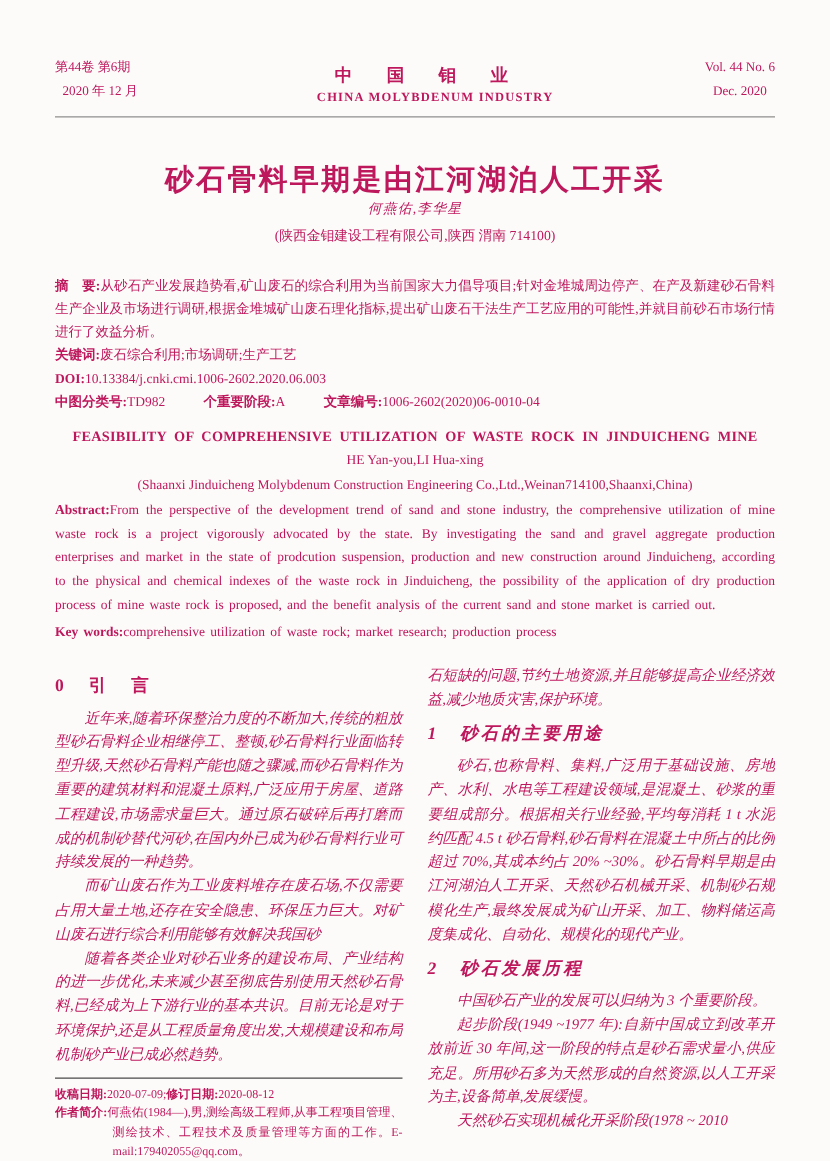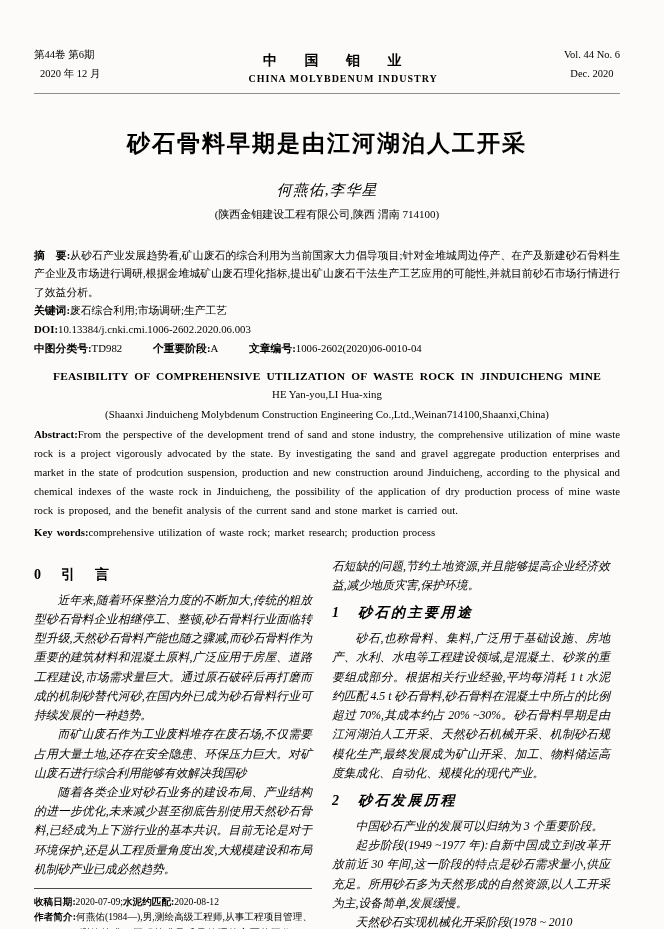--- a/index.html
+++ b/index.html
@@ -1,25 +1,25 @@
 <!DOCTYPE html>
 <html lang="zh"><head>
 <meta charset="utf-8">
 <style>
   html,body{margin:0;padding:0;background:#efeeec;}
   .page{
     position:relative;
     width:664px;height:929px;
     margin:0 auto;
     background:#fcfbf9;
-    color:#000000;
+    color:#be185d;
     font-family:"Liberation Serif","DejaVu Serif",serif;
     overflow:hidden;
     box-sizing:border-box;
-    padding:46px 44px 0 34px;
+    padding:46px 44px 0 44px;
   }
   .b{font-weight:bold;}
 
   
   .hdr{
     display:flex;justify-content:space-between;align-items:flex-end;
     border-bottom:1.5px solid #8f8f8f;
     padding-bottom:9px;
   }
   .hdr-left{font-size:10.5px;line-height:1.8;}
@@ -29,22 +29,22 @@
   .jen{font-size:10px;font-weight:bold;letter-spacing:1px;margin-top:3px;margin-left:22px;}
   .hdr-right{font-size:10.5px;line-height:1.8;text-align:center;}
 
   
   .title-cn{
     margin:34px 0 0 0;
     font-size:23px;font-weight:bold;
     text-align:center;letter-spacing:2px;
   }
   .authors-cn{
-    margin-top:22px;text-align:center;
-    font-size:15px;font-style:italic;letter-spacing:1px;
+    text-align:center;
+    font-size:11px;font-style:italic;letter-spacing:1px;
   }
   .affil-cn{margin-top:7px;text-align:center;font-size:11px;}
 
   
   .abs-cn{margin-top:24px;font-size:10.8px;line-height:1.72;}
   .abs-cn p{margin:0;text-align:justify;}
   .clc-row .grp{margin-right:28px;margin-top:26px;}
   .clc-row .grp:last-child{margin-right:0;}
 
   
@@ -126,21 +126,21 @@
   </section>
 
   <section class="columns">
 
     <div class="col col-left">
       <h2 class="sec-h">0　引　言</h2>
       <p class="bp">近年来,随着环保整治力度的不断加大,传统的粗放型砂石骨料企业相继停工、整顿,砂石骨料行业面临转型升级,天然砂石骨料产能也随之骤减,而砂石骨料作为重要的建筑材料和混凝土原料,广泛应用于房屋、道路工程建设,市场需求量巨大。通过原石破碎后再打磨而成的机制砂替代河砂,在国内外已成为砂石骨料行业可持续发展的一种趋势。</p>
       <p class="bp">而矿山废石作为工业废料堆存在废石场,不仅需要占用大量土地,还存在安全隐患、环保压力巨大。对矿山废石进行综合利用能够有效解决我国砂</p>
       <p class="bp">随着各类企业对砂石业务的建设布局、产业结构的进一步优化,未来减少甚至彻底告别使用天然砂石骨料,已经成为上下游行业的基本共识。目前无论是对于环境保护,还是从工程质量角度出发,大规模建设和布局机制砂产业已成必然趋势。</p>
       <div class="footnote">
-        <p class="fn"><span class="b">收稿日期:</span><span>2020-07-09;</span><span class="b">水泥约匹配:</span><span>2020-08-12</span></p>
+        <p class="fn"><span class="b">收稿日期:</span><span>2020-07-09;</span><span class="b">修订日期:</span><span>2020-08-12</span></p>
         <p class="fn bio"><span class="b">作者简介:</span><span>何燕佑(1984—),男,测绘高级工程师,从事工程项目管理、测绘技术、工程技术及质量管理等方面的工作。E-mail:179402055@qq.com。</span></p>
       </div>
     </div>
 
     <div class="col col-right">
       <p class="bp noind">石短缺的问题,节约土地资源,并且能够提高企业经济效益,减少地质灾害,保护环境。</p>
       <h2 class="sec-h">1　砂石的主要用途</h2>
       <p class="bp">砂石,也称骨料、集料,广泛用于基础设施、房地产、水利、水电等工程建设领域,是混凝土、砂浆的重要组成部分。根据相关行业经验,平均每消耗 1 t 水泥约匹配 4.5 t 砂石骨料,砂石骨料在混凝土中所占的比例超过 70%,其成本约占 20% ~30%。砂石骨料早期是由江河湖泊人工开采、天然砂石机械开采、机制砂石规模化生产,最终发展成为矿山开采、加工、物料储运高度集成化、自动化、规模化的现代产业。</p>
       <h2 class="sec-h">2　砂石发展历程</h2>
       <p class="bp">中国砂石产业的发展可以归纳为 3 个重要阶段。</p>

